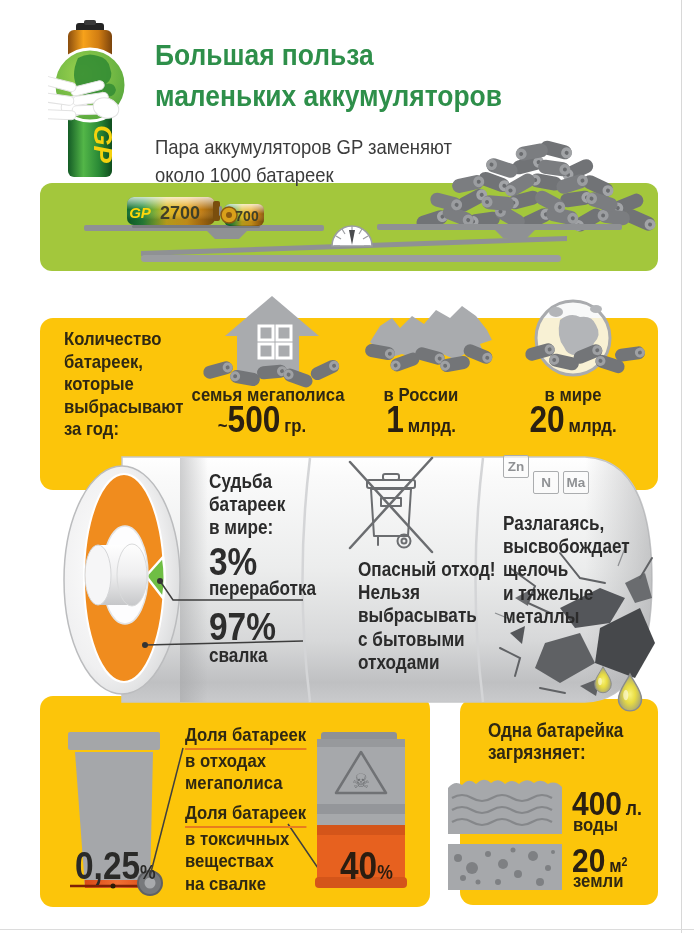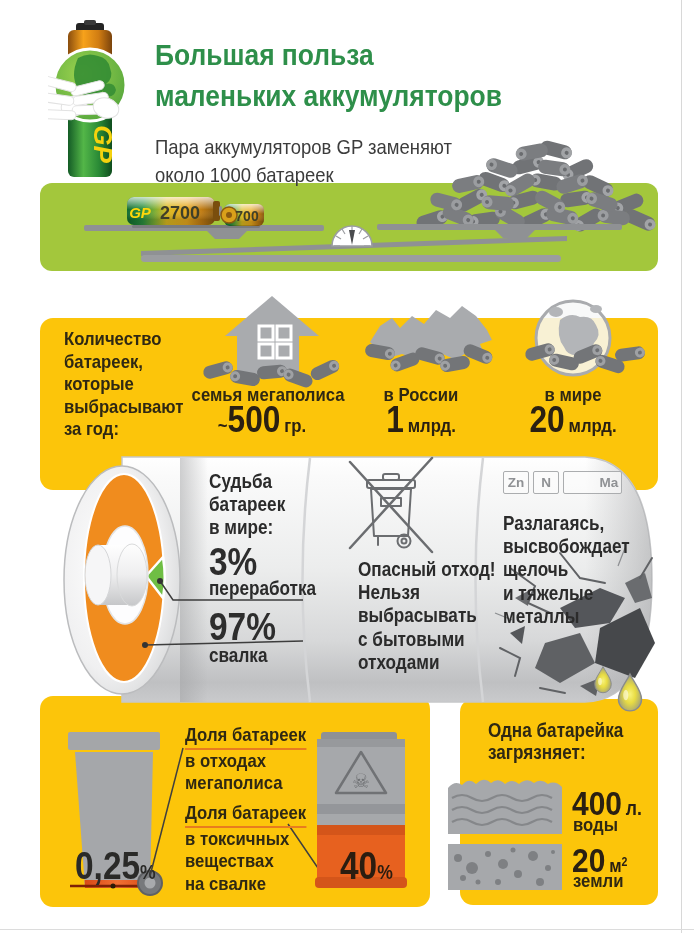--- a/index.html
+++ b/index.html
@@ -536,23 +536,23 @@
   <div class="abs bodytext cond" style="left:209px;top:644px;">свалка</div>
 
   <div class="abs bodytext cond" style="left:358px;top:558px;">
     <div>Опасный отход!</div>
       <div>Нельзя</div>
     <div>выбрасывать</div>
       <div>с бытовыми</div>
     <div>отходами</div>
   </div>
 
-  <div class="ebox" style="left:503px;top:471px;">Zn</div>
+  <div class="ebox" style="left:503px;top:455px;">Zn</div>
   <div class="ebox" style="left:533px;top:471px;">N</div>
-  <div class="ebox" style="left:563px;top:471px;padding-left:33px;">Ma</div>
+  <div class="ebox" style="left:563px;top:471px;">Ma</div>
 
   <div class="abs bodytext cond" style="left:503px;top:512px;">
     <div>Разлагаясь,</div>
       <div>высвобождает</div>
     <div>щелочь</div>
       <div>и тяжелые</div>
     <div>металлы</div>
   </div>
 
   <svg class="abs" style="left:50px;top:725px;" width="130" height="175" viewBox="0 0 130 175">

